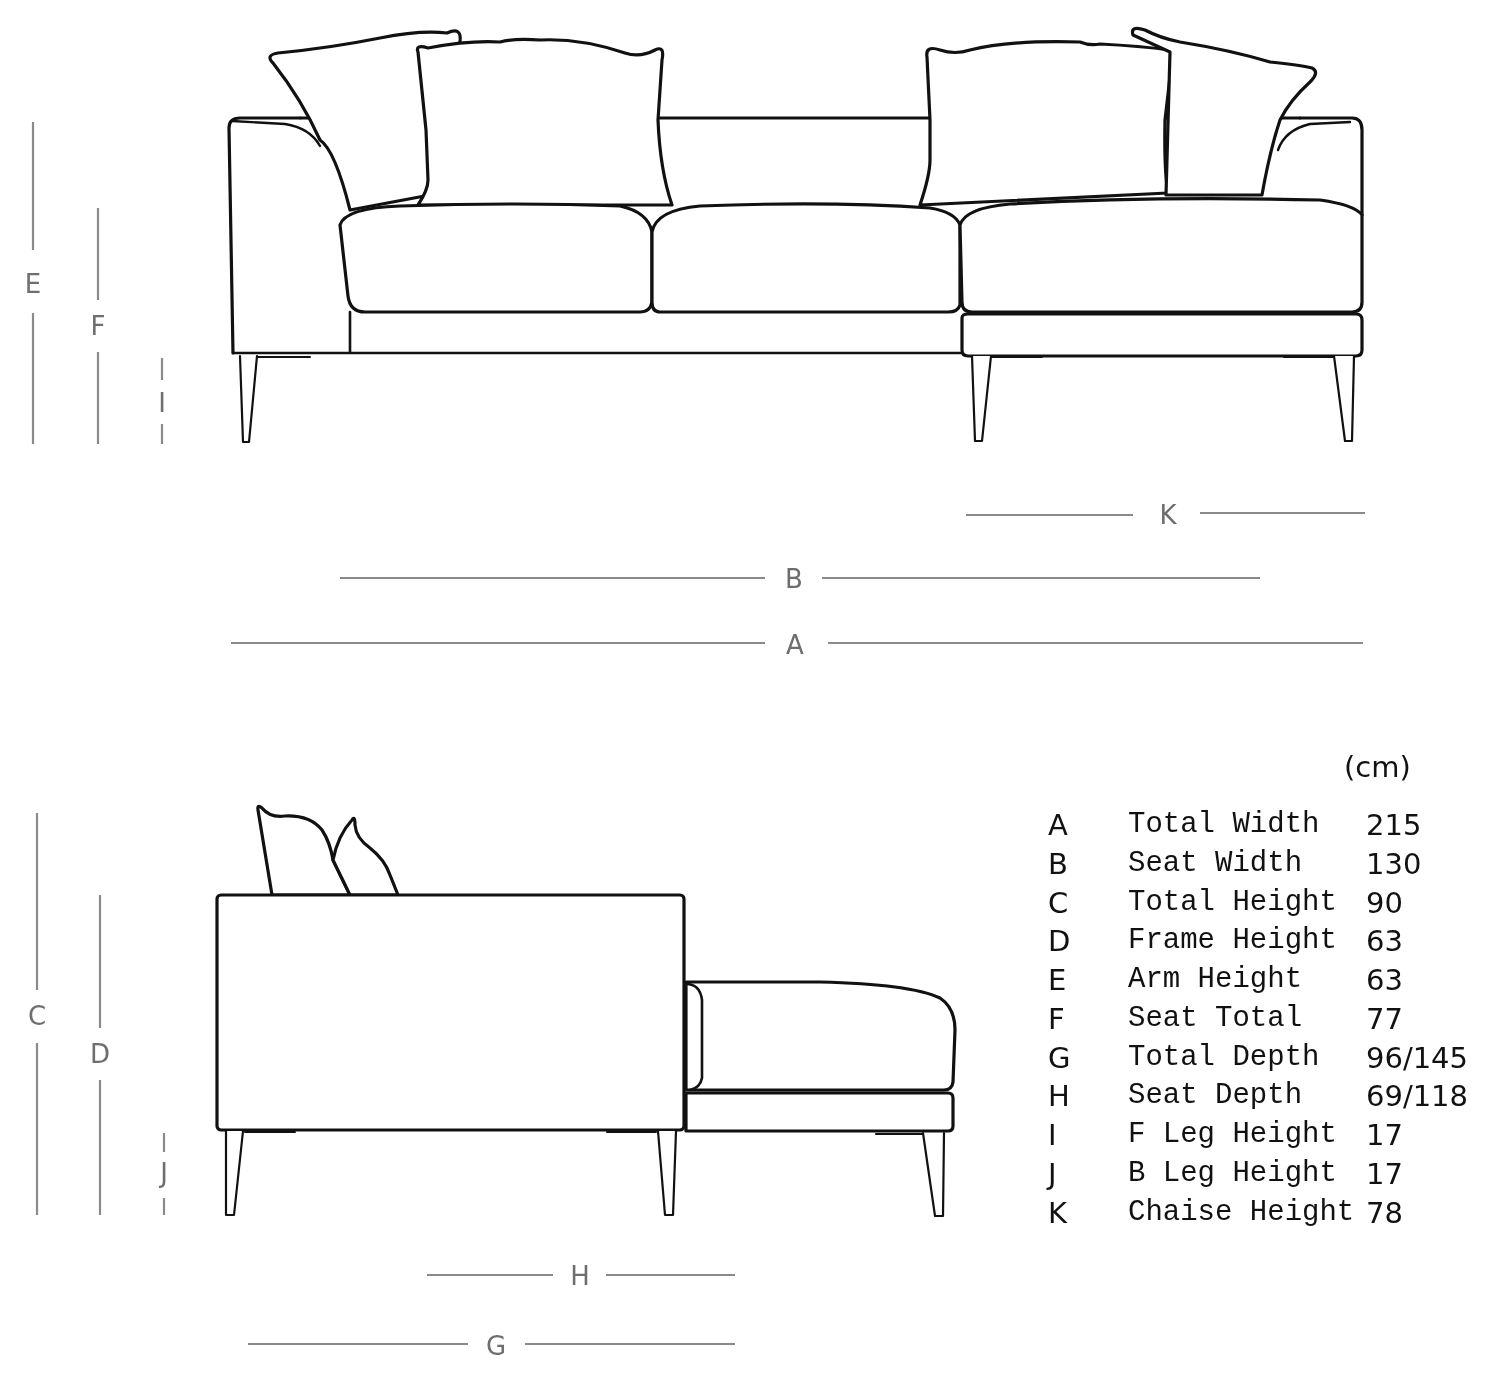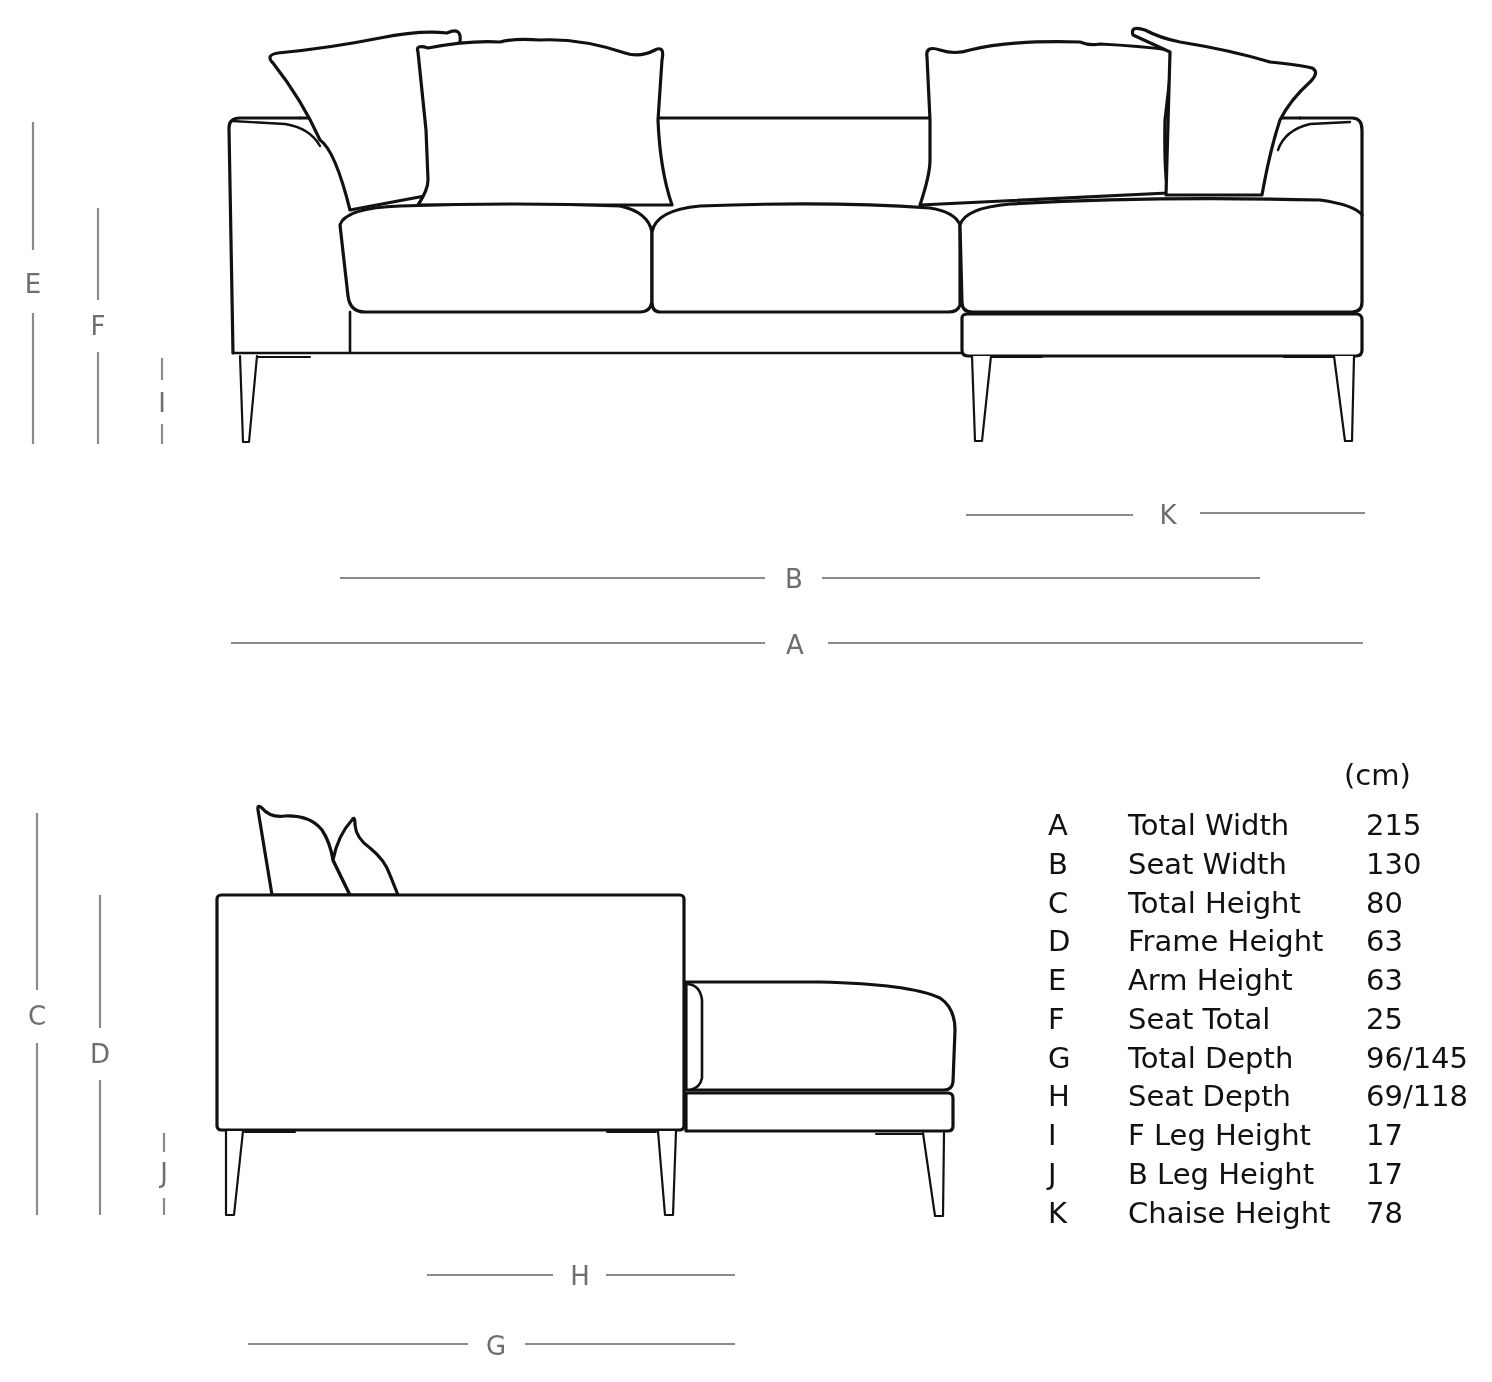--- a/index.html
+++ b/index.html
@@ -1,23 +1,23 @@
 <!DOCTYPE html>
 <html><head>
 <meta charset="utf-8">
 <style>
   html, body { margin: 0; padding: 0; background: #ffffff; }
   body { width: 1492px; height: 1382px; position: relative; overflow: hidden; font-family: "DejaVu Sans", sans-serif; }
   #stage { position: absolute; left: 0; top: 0; width: 1492px; height: 1382px; }
   .dim-label { font-family: "DejaVu Sans", sans-serif; font-size: 26px; fill: #6e6e6e; }
   .spec { position: absolute; left: 1048px; top: 746px; color: #111; font-family: "DejaVu Sans", sans-serif; font-size: 29px; }
-  .spec .unit { position: absolute; left: 296px; top: 12px; white-space: nowrap; }
+  .spec .unit { position: absolute; left: 296px; top: 4px; white-space: nowrap; }
   .spec .row { position: absolute; left: 0; height: 39px; white-space: nowrap; }
   .spec .key { position: absolute; left: 0; }
-  .spec .name { position: absolute; left: 80px; }
+  .spec .name { position: absolute; left: 80px; font-family: Liberation Mono, monospace; }
   .spec .val { position: absolute; left: 318px; }
 </style>
 </head>
 <body>
 
 <svg id="stage" viewBox="0 0 1492 1382" width="1492" height="1382" xmlns="http://www.w3.org/2000/svg">
 
   <g fill="#ffffff" stroke="#111" stroke-width="3.2" stroke-linejoin="round" stroke-linecap="round">
 
     <path d="M300,118 L1300,118"></path>
@@ -120,36 +120,36 @@
     <span class="val">215</span>
   </div>
   <div class="row" style="top:101px">
     <span class="key">B</span>
     <span class="name">Seat Width</span>
     <span class="val">130</span>
   </div>
   <div class="row" style="top:140px">
     <span class="key">C</span>
     <span class="name">Total Height</span>
-    <span class="val">80</span>
+    <span class="val">90</span>
   </div>
   <div class="row" style="top:178px">
     <span class="key">D</span>
     <span class="name">Frame Height</span>
     <span class="val">63</span>
   </div>
   <div class="row" style="top:217px">
     <span class="key">E</span>
     <span class="name">Arm Height</span>
     <span class="val">63</span>
   </div>
   <div class="row" style="top:256px">
     <span class="key">F</span>
     <span class="name">Seat Total</span>
-    <span class="val">25</span>
+    <span class="val">77</span>
   </div>
   <div class="row" style="top:295px">
     <span class="key">G</span>
     <span class="name">Total Depth</span>
     <span class="val">96/145</span>
   </div>
   <div class="row" style="top:333px">
     <span class="key">H</span>
     <span class="name">Seat Depth</span>
     <span class="val">69/118</span>

